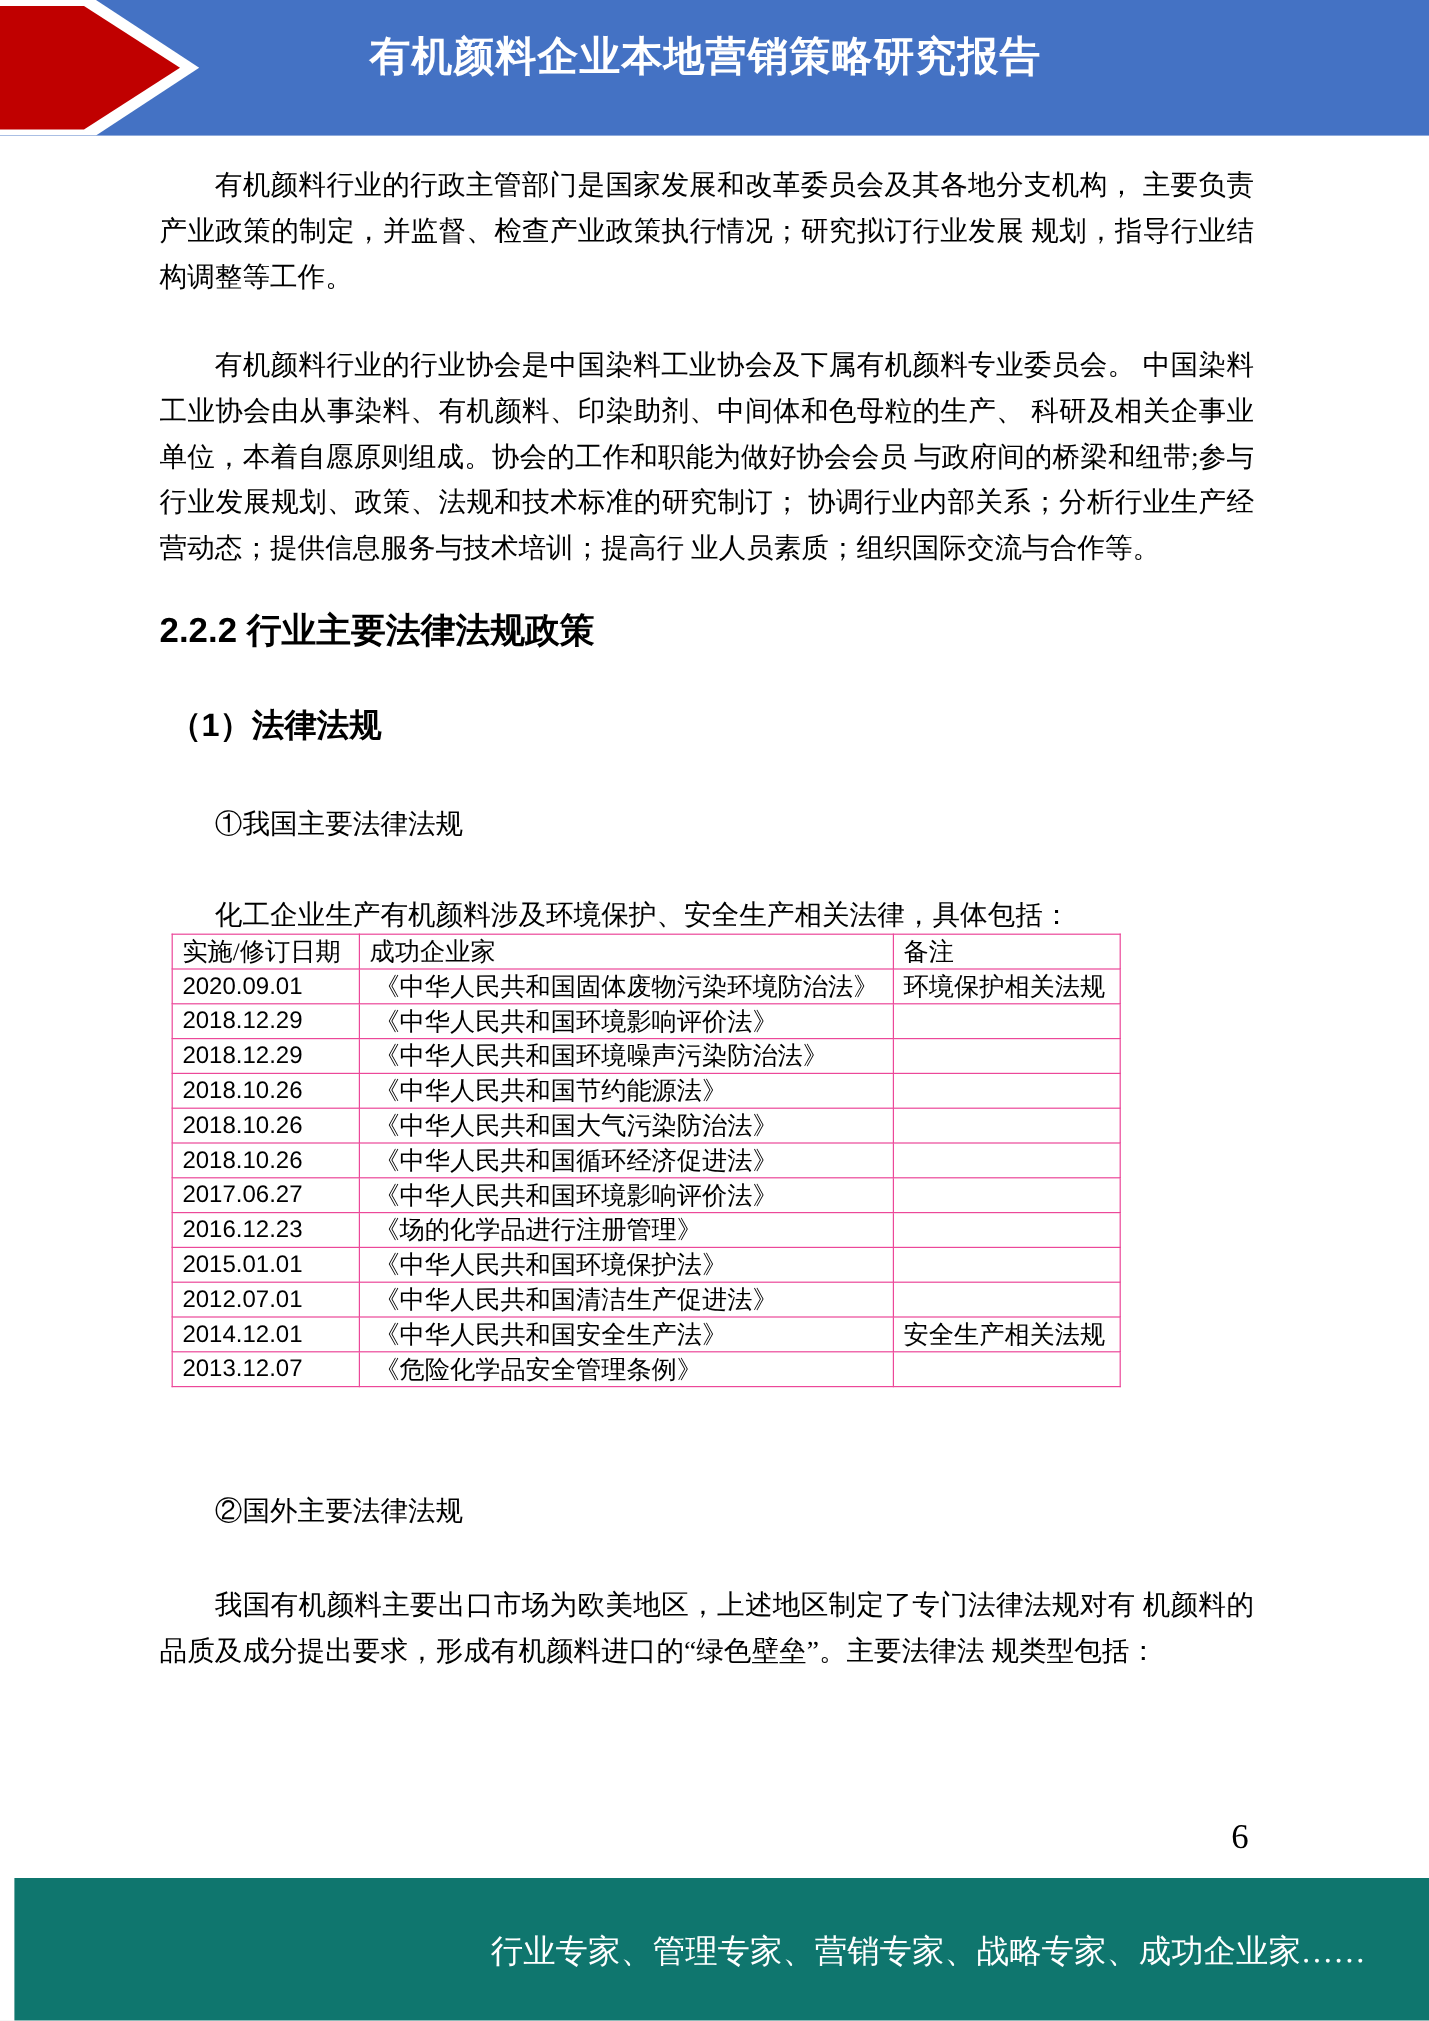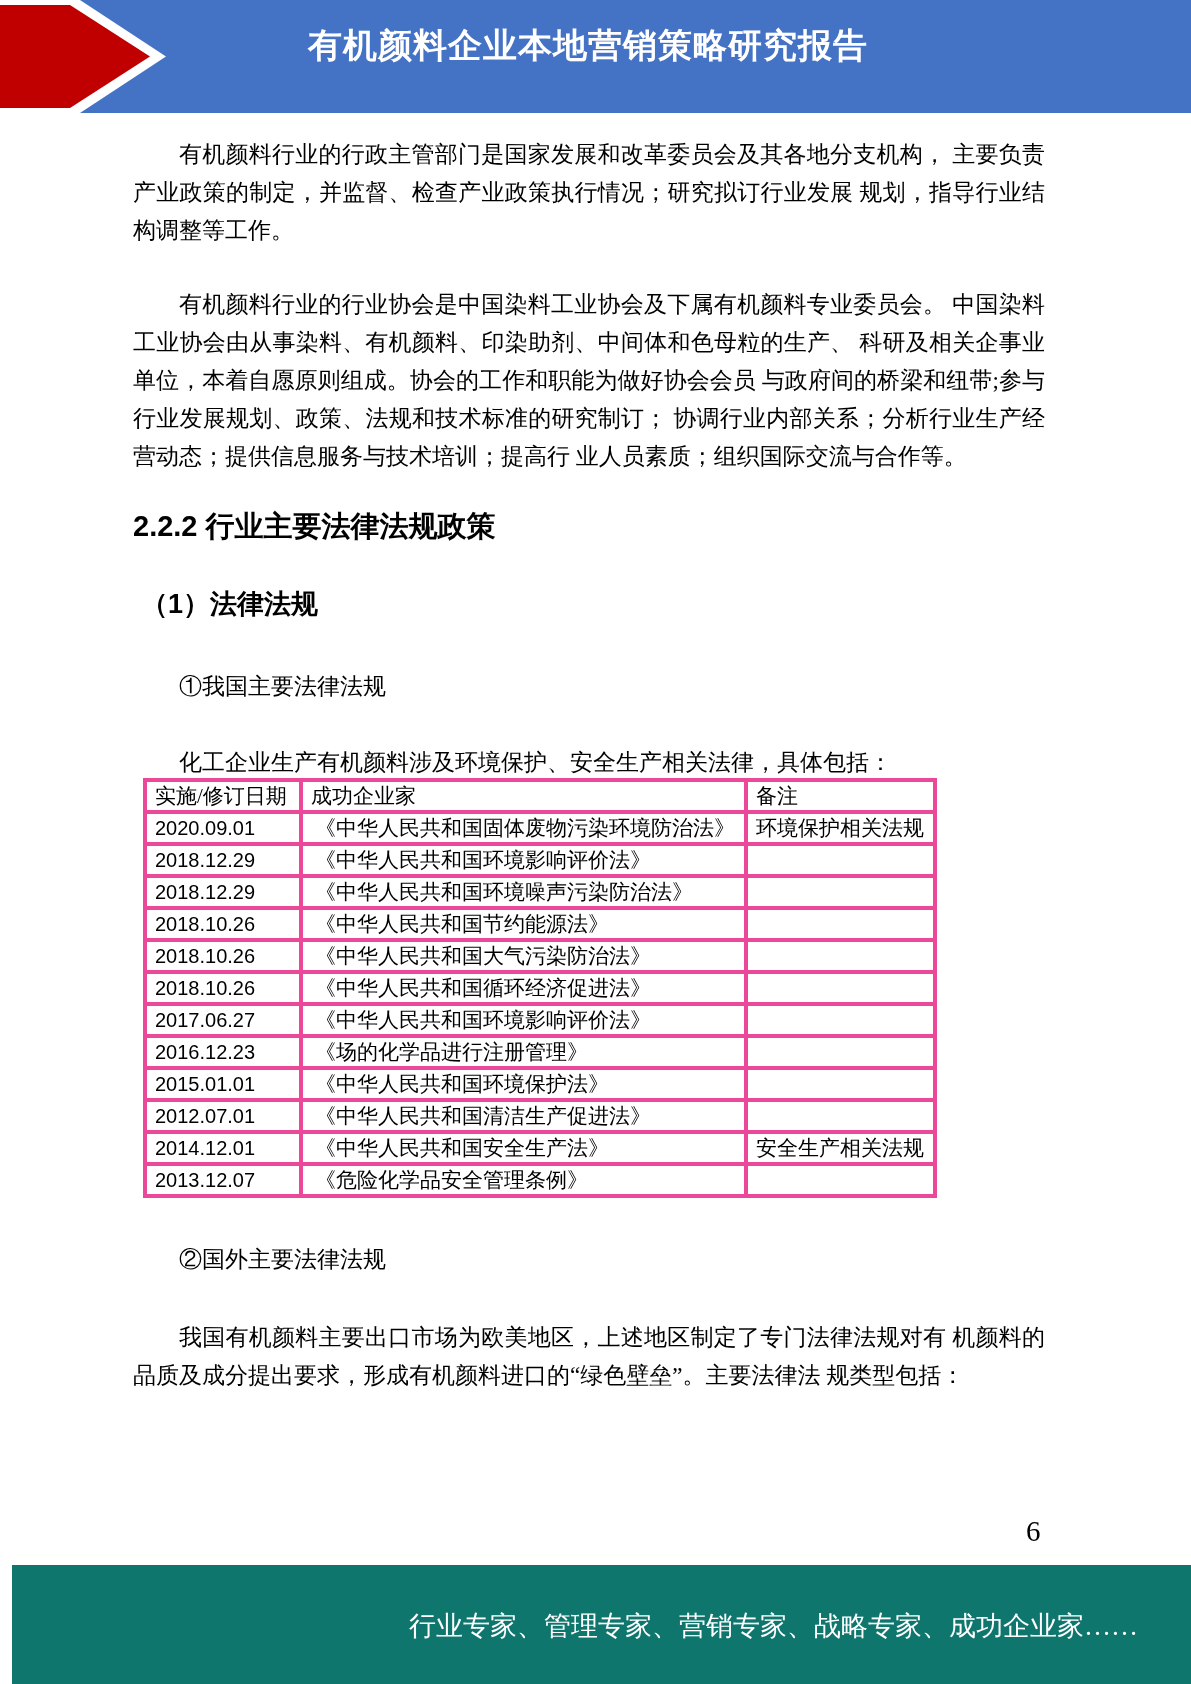--- a/index.html
+++ b/index.html
@@ -11,21 +11,21 @@
     overflow:hidden;
     font-family:"Liberation Serif","DejaVu Serif",serif;
     color:#000;
   }
 
   
   .banner { position:absolute; left:0; top:0; width:1191px; height:113px; background:#4472C4; }
   .banner-arrow { position:absolute; left:0; top:0; }
   .banner-title {
     position:absolute; left:308px; top:28px;
-    font-family:Liberation Mono, monospace;
+    font-family:Liberation Serif, serif;
     font-weight:bold; font-size:34px; line-height:40px;
     color:#ffffff; letter-spacing:1px; white-space:nowrap;
   }
 
   
   .content { position:absolute; left:133px; top:0; width:912px; height:1684px; }
   .content p { margin:0; }
   .body-par {
     position:absolute; width:912px;
     font-size:23px; line-height:38px;
@@ -52,21 +52,21 @@
   
   .laws-table {
     position:absolute; left:10px; top:778px;
     width:790px; border-collapse:collapse; table-layout:fixed;
     font-size:21px;
   }
   .laws-table col.c-date { width:156px; }
   .laws-table col.c-name { width:445px; }
   .laws-table col.c-note { width:189px; }
   .laws-table th, .laws-table td {
-    border:4px solid #ec4899;
+    border:1px solid #ec4899;
     height:16px; box-sizing:border-box;
     padding:0 8px; text-align:left; vertical-align:middle;
     font-weight:normal; overflow:hidden; white-space:nowrap;
   }
   .laws-table td.cell-date { font-family:"Liberation Sans","DejaVu Sans",sans-serif; font-size:20px; }
   .laws-table td.cell-name { padding-left:12px; }
 
   
   .page-number {
     position:absolute; left:1026px; top:1514px;

